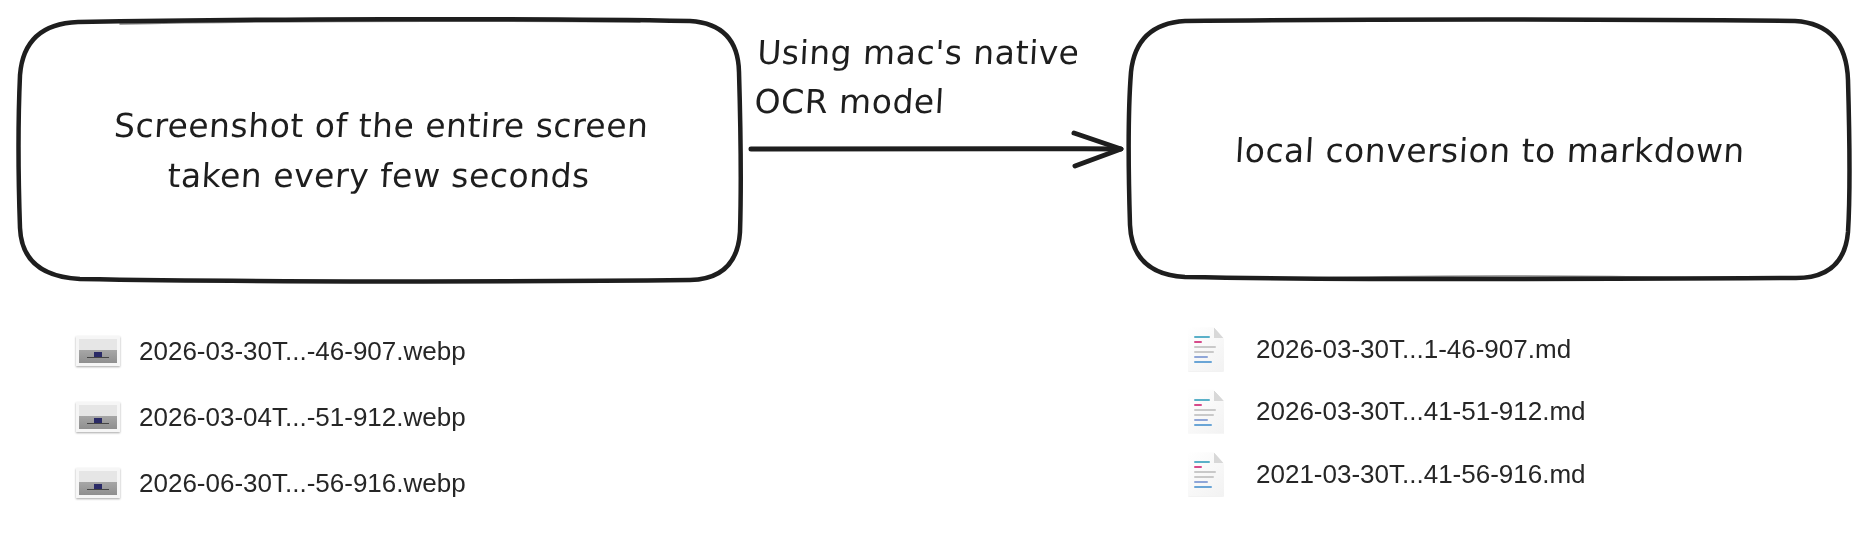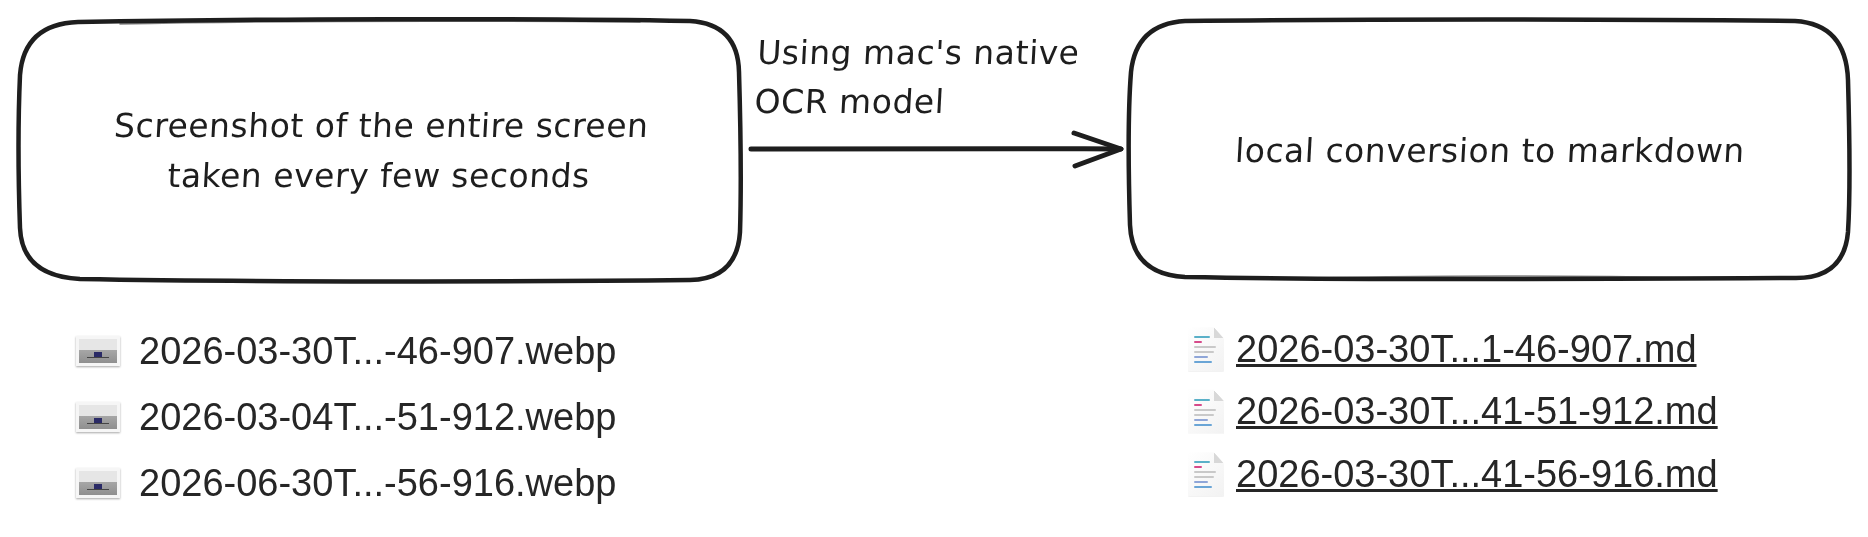--- a/index.html
+++ b/index.html
@@ -70,25 +70,25 @@
     .file-list-right { left: 1188px; top: 318px; }
     .file-item {
       display: flex;
       align-items: center;
       white-space: nowrap;
     }
     .file-list-left .file-item { height: 66px; }
     .file-list-right .file-item { height: 62.5px; }
     .file-name {
       font-family: "Liberation Sans", sans-serif;
-      font-size: 38px;
+      font-size: 26px;
       color: #262626;
     }
     .file-list-left .file-name { margin-left: 19px; }
-    .file-list-right .file-name { margin-left: 12px; text-decoration: underline; }
+    .file-list-right .file-name { margin-left: 32px; }
 
     
     .img-icon {
       width: 44px;
       height: 30px;
       box-sizing: border-box;
       border: 3px solid #f6f6f6;
       box-shadow: 0 1px 2px rgba(0,0,0,0.35);
       background: linear-gradient(to bottom,
         #e6e6e6 0%, #e6e6e6 45%,
@@ -230,15 +230,15 @@
   <li class="file-item">
     <span class="doc-icon">
       <span class="fold"></span>
       <span class="line" style="top:9px;width:16px;background:#5ab0c8;"></span>
       <span class="line" style="top:14px;width:8px;background:#d64a8a;"></span>
       <span class="line" style="top:19px;width:22px;background:#c9c9c9;"></span>
       <span class="line" style="top:24px;width:20px;background:#c9c9c9;"></span>
       <span class="line" style="top:29px;width:14px;background:#8fa6d8;"></span>
       <span class="line" style="top:34px;width:18px;background:#6aa5d6;"></span>
     </span>
-    <span class="file-name">2026-03-30T...41-56-916.md</span>
+    <span class="file-name">2021-03-30T...41-56-916.md</span>
   </li>
 </ul>
 
 </body></html>

